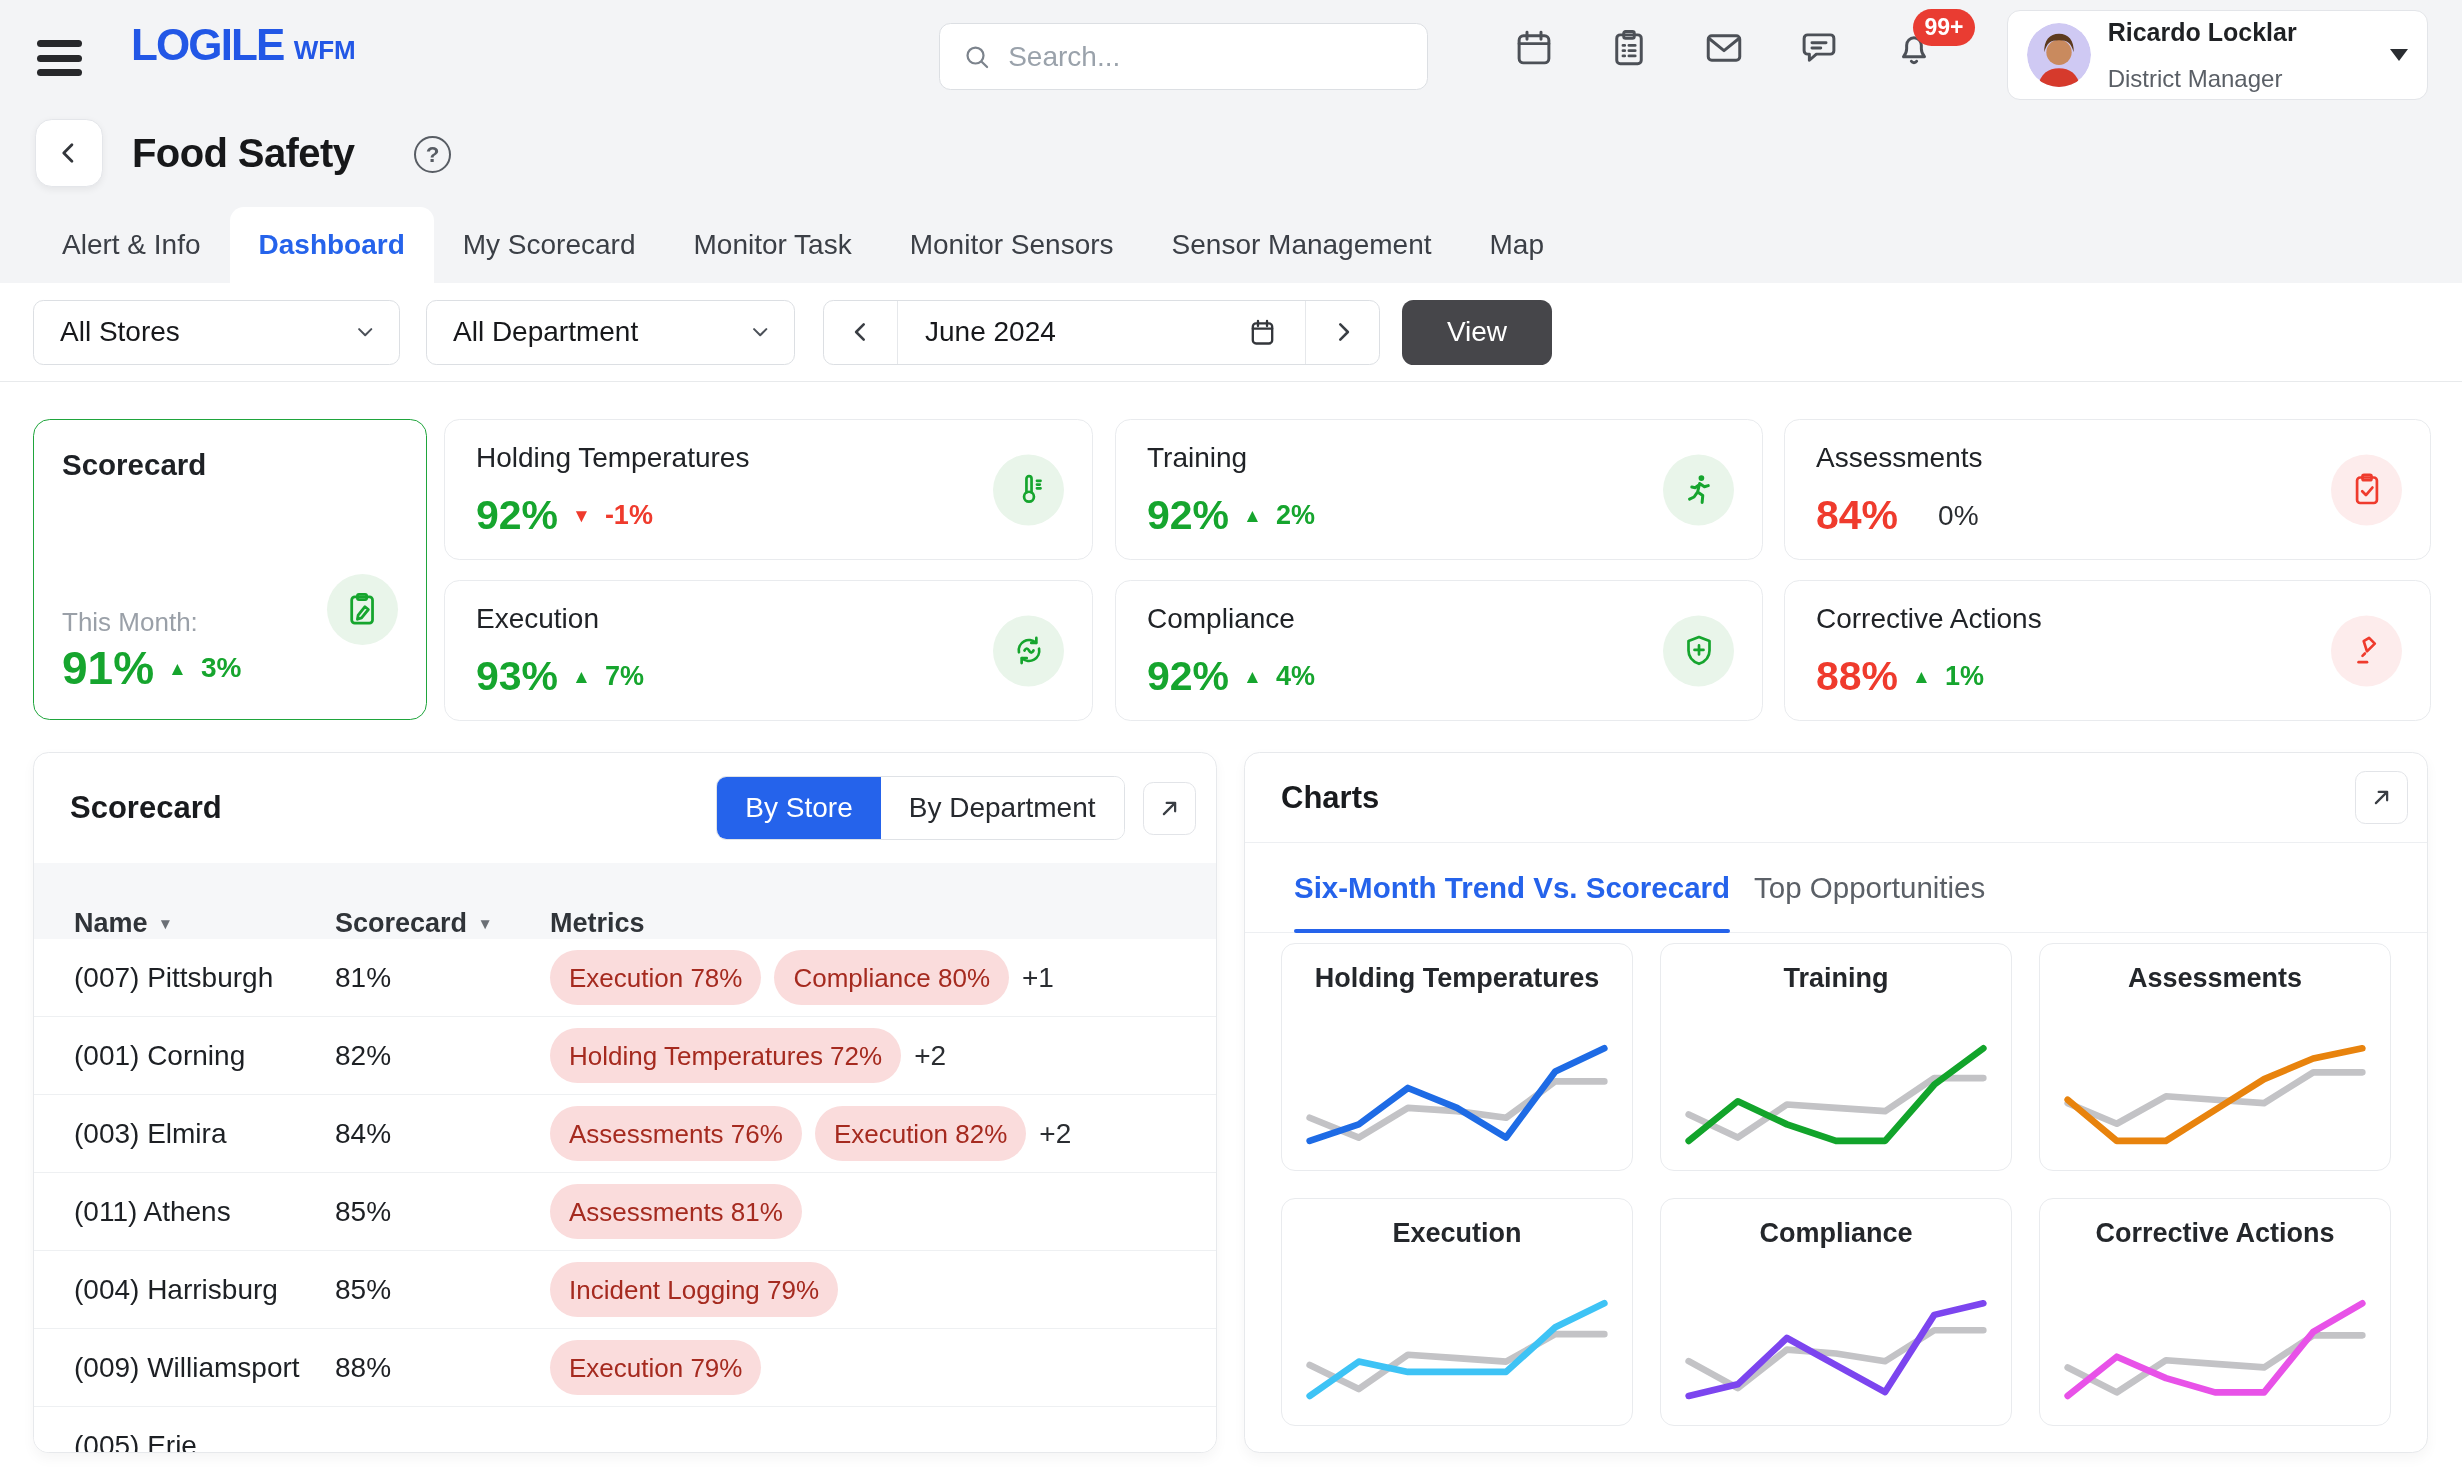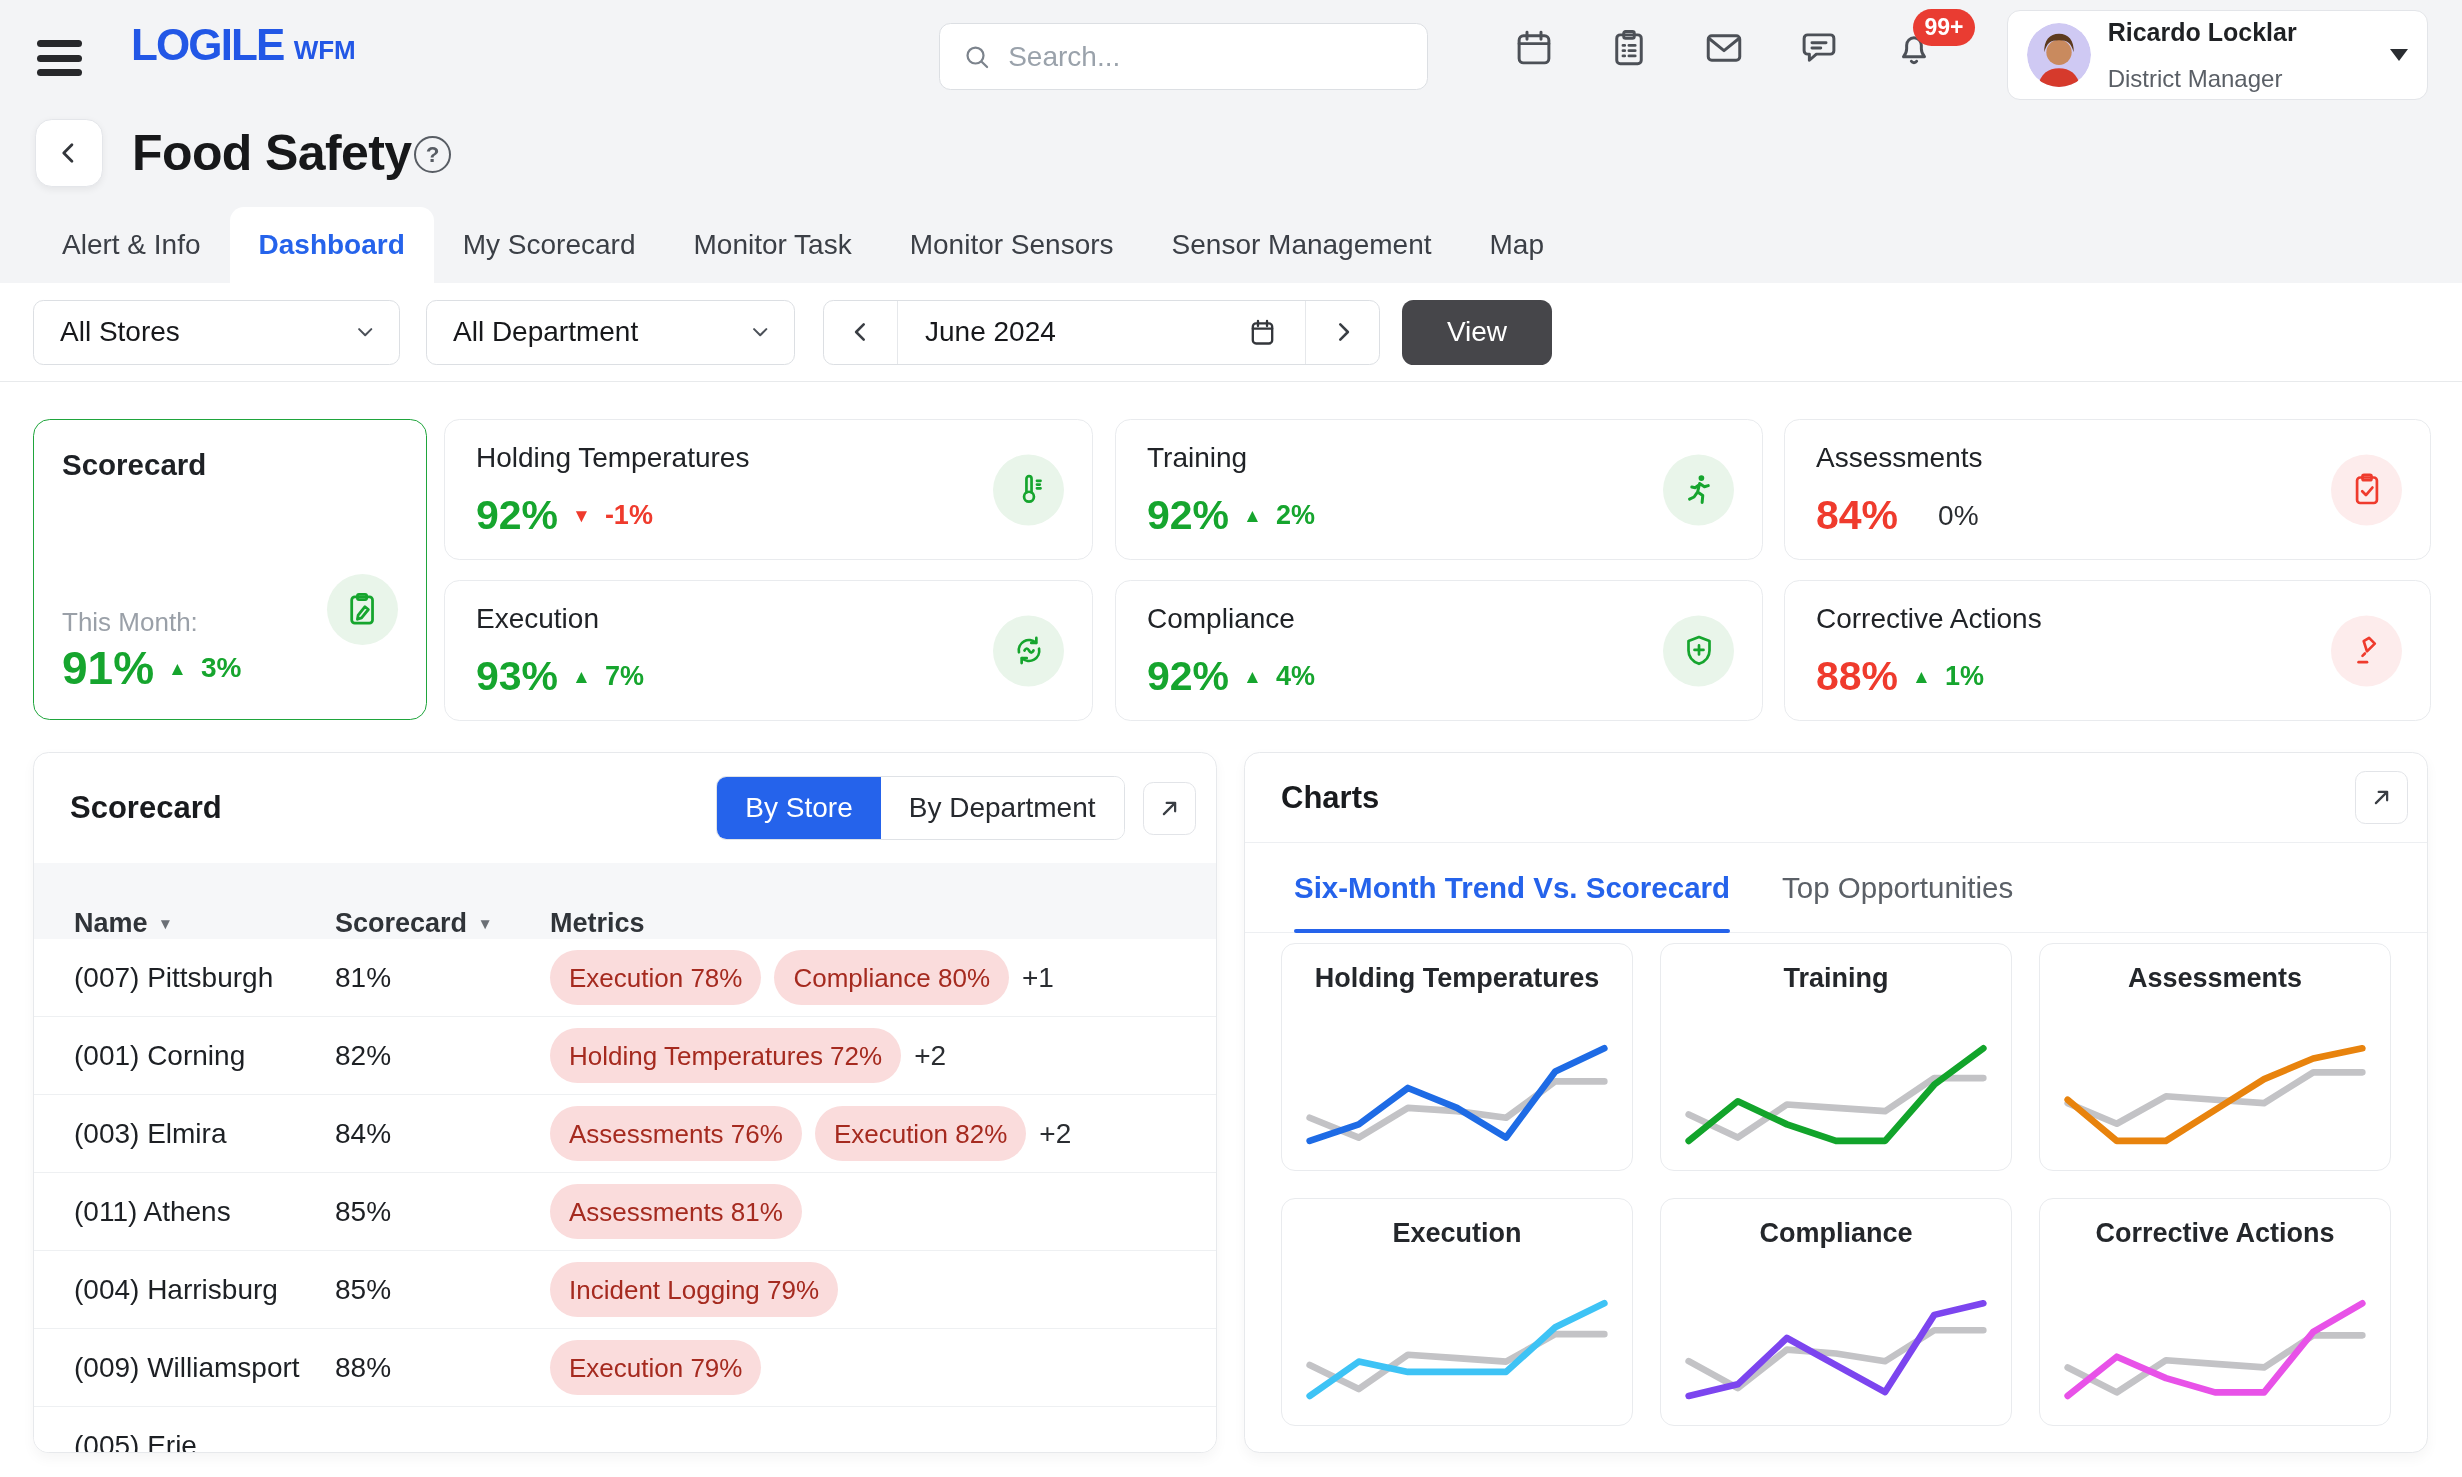--- a/index.html
+++ b/index.html
@@ -23,21 +23,21 @@
 .hico{width:42px;height:42px;color:#4c5057;position:relative;cursor:pointer}
 .nbadge{position:absolute;top:-18px;right:-40px;background:var(--notif);color:#fff;font-size:23px;font-weight:700;padding:5.1px 11.5px;border-radius:641px}
 .user-card{position:absolute;left:2007px;top:10.3px;width:421px;height:90px;background:#fff;border:1.3px solid #e3e5e9;border-radius:13px;display:flex;align-items:center;padding:0 19px;gap:16.7px;cursor:pointer}
 .avatar{width:64px;height:64px;border-radius:50%;overflow:hidden;flex:0 0 auto}
 .utext{display:flex;flex-direction:column;gap:18px}
 .uname{font-size:25px;font-weight:700;color:#1f2124}
 .urole{font-size:24px;color:#5a5f66}
 .caret{margin-left:auto;width:0;height:0;border-left:9.6px solid transparent;border-right:9.6px solid transparent;border-top:12.2px solid #2a2d31}
 
 .back-btn{position:absolute;left:35px;top:119px;width:68px;height:68px;background:#fff;border:1.3px solid #e4e6ea;border-radius:16.7px;display:flex;align-items:center;justify-content:center;box-shadow:0 2.6px 7.7px rgba(0,0,0,.06);cursor:pointer;color:#33363b}
-.page-title{position:absolute;left:132px;top:119px;height:68px;line-height:68px;font-size:50px;font-weight:700;color:#17181a;letter-spacing:-0.6px}
+.page-title{position:absolute;left:132px;top:119px;height:68px;line-height:68px;font-size:40px;font-weight:700;color:#17181a;letter-spacing:-0.6px}
 .help{position:absolute;left:414px;top:136px;width:37px;height:37px;border:2.6px solid #585d64;border-radius:50%;color:#585d64;font-size:22.4px;font-weight:700;display:flex;align-items:center;justify-content:center}
 
 .tabs{position:absolute;left:33px;bottom:0;display:flex;align-items:flex-end;height:76px}
 .tab{padding:0 29px;height:76px;line-height:76px;font-size:28px;color:#3b3f46;cursor:pointer;border-radius:14px 14px 0 0;white-space:nowrap}
 .tab.active{background:#fff;color:var(--accent);font-weight:700}
 
 .filterbar{position:absolute;top:283px;left:0;right:0;height:99px;background:#fff;border-bottom:1.3px solid #e8eaec}
 .select{position:absolute;top:16.7px;height:65px;background:#fff;border:1.3px solid #dcdfe3;border-radius:10.3px;display:flex;align-items:center;justify-content:space-between;padding:0 22px 0 26px;font-size:28px;color:#17181b;cursor:pointer}
 .sel-store{left:33px;width:367px}.sel-dept{left:426px;width:369px}
 .dategroup{position:absolute;left:823px;top:16.7px;width:557px;height:65px;background:#fff;border:1.3px solid #dcdfe3;border-radius:10.3px;display:flex;align-items:stretch}
@@ -85,21 +85,21 @@
 .table-head{height:76px;background:#f6f7f9;display:flex;align-items:flex-end;font-size:27px;color:#303439;font-weight:700}
 .col1{width:301px;padding-left:40px;display:flex;align-items:center;gap:10.3px}
 .col2{width:215px;display:flex;align-items:center;gap:10.3px}
 .col3{flex:1;display:flex;align-items:center;gap:13px;padding-right:19px}
 .sort{font-size:15.4px;color:#6b7076}
 .trow{height:78px;display:flex;align-items:center;border-bottom:1.3px solid #eef0f2;font-size:28px;color:#1d2024;cursor:pointer;background:#fff}
 .badge{background:var(--badge-bg);color:var(--badge-text);font-size:26px;line-height:1;padding:14.7px 19px;border-radius:641px;white-space:nowrap}
 .more{font-size:28px;color:#2a2d31}
 
 .charts-header{height:90px;border-bottom:1.3px solid #edeff2;display:flex;align-items:center;padding:0 19px 0 36px}
-.charts-tabs{height:90px;display:flex;align-items:center;padding-left:49px;border-bottom:1.3px solid #edeff2;gap:52px}
+.charts-tabs{height:90px;display:flex;align-items:center;padding-left:49px;border-bottom:1.3px solid #edeff2;gap:24px}
 .ctab{font-size:29.5px;color:#5b6067;cursor:pointer;position:relative;height:100%;display:flex;align-items:center;white-space:nowrap}
 .ctab.active{color:var(--accent);font-weight:700}
 .ctab.active::after{content:"";position:absolute;left:0;right:0;bottom:-1.3px;height:4.5px;background:var(--accent);border-radius:2.6px}
 .chart-grid{position:absolute;left:36px;right:36px;top:190px;bottom:26px;display:grid;grid-template-columns:repeat(3,1fr);grid-template-rows:1fr 1fr;gap:27px}
 .ccard{border:1.3px solid #e9ebee;border-radius:14px;background:#fff;display:flex;flex-direction:column;align-items:center;padding:19px 18px 13px;cursor:pointer;overflow:hidden}
 .ctitle{font-size:27px;font-weight:700;color:#24272b;white-space:nowrap}
 .csvg{margin-top:auto;width:100%}
 </style>
 </head>
 <body>

